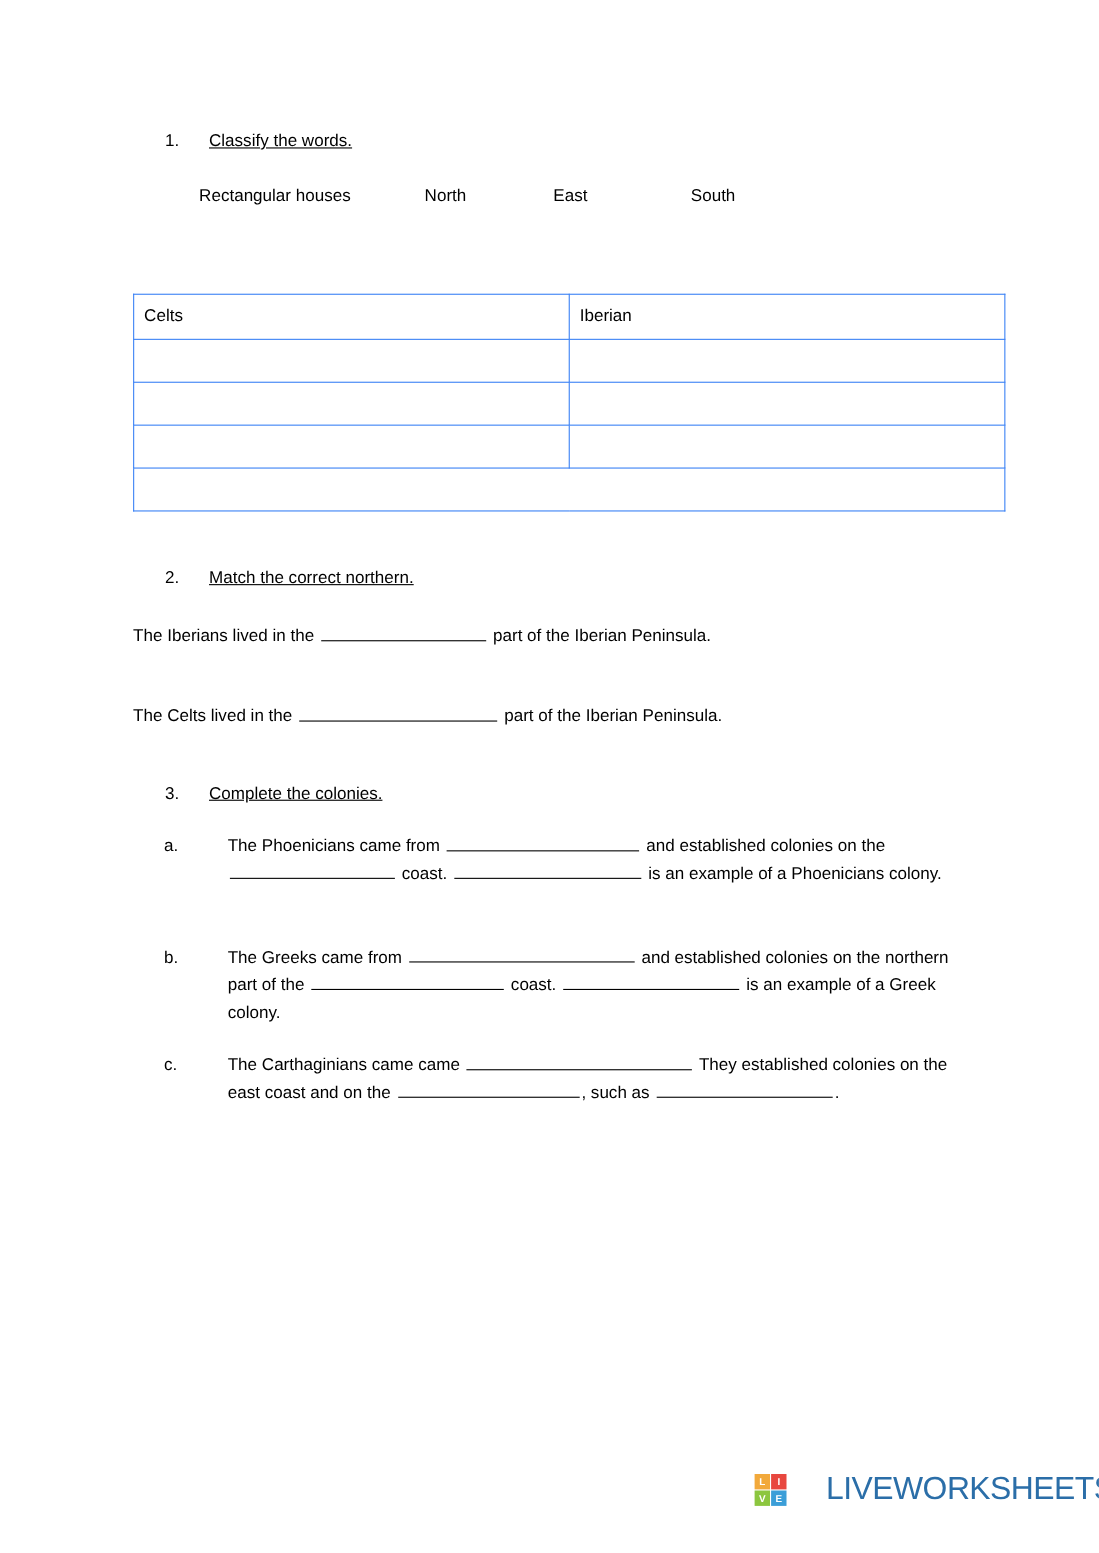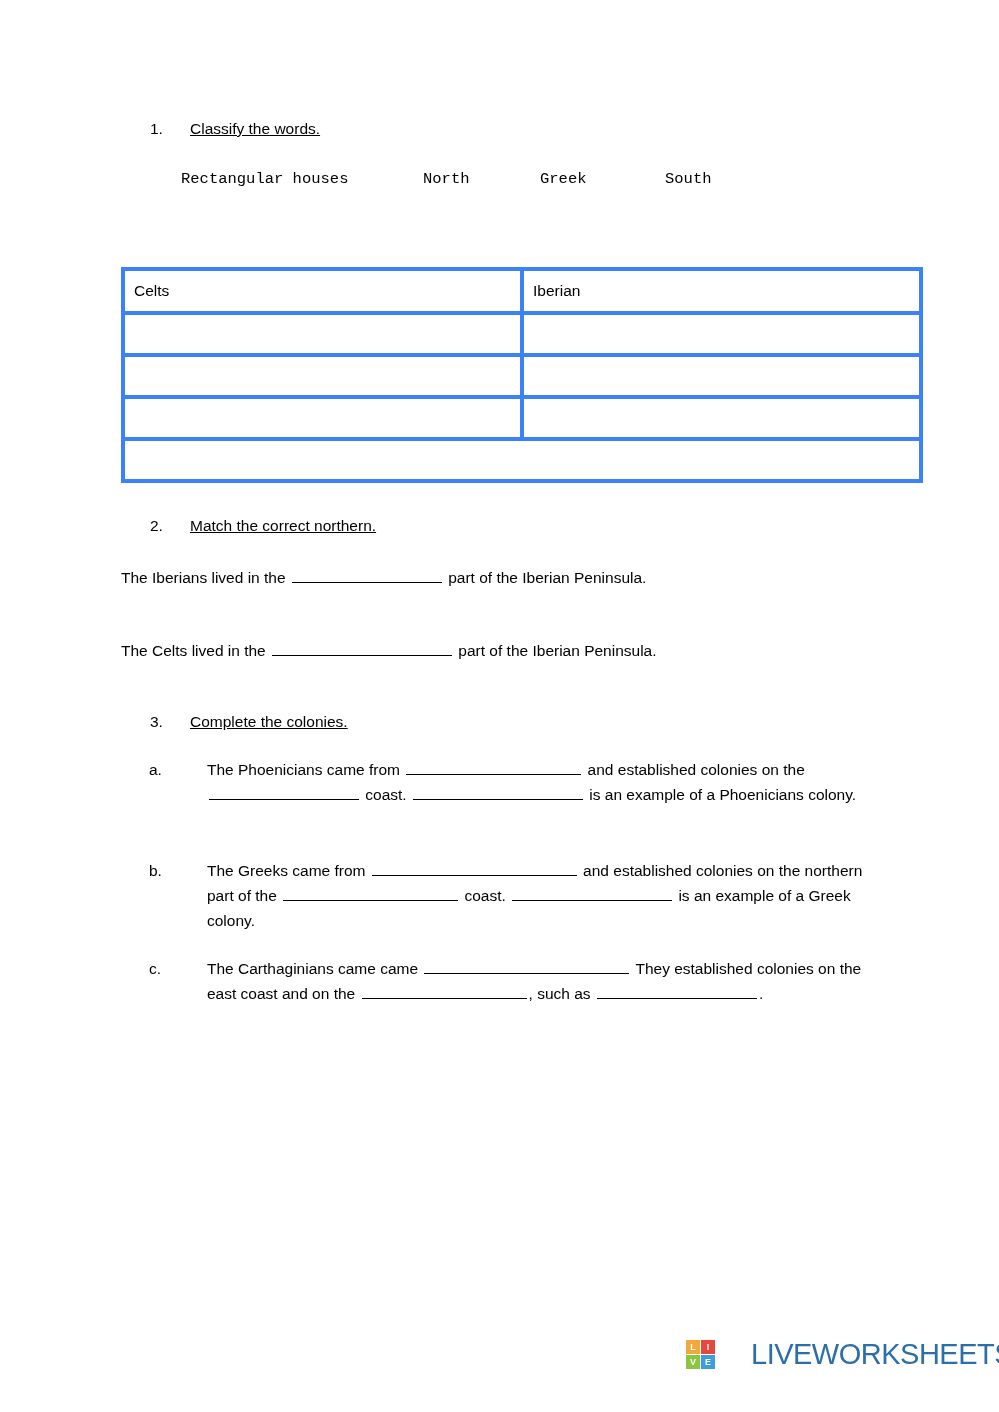--- a/index.html
+++ b/index.html
@@ -33,40 +33,40 @@
     gap: 12px;
   }
   .ex-num { width: 28px; flex: none; }
   .ex-text { flex: 1; text-decoration: underline; }
 
   .wordrow {
     position: absolute;
     left: 181px;
     display: flex;
   }
-  .wordrow1 { top: 170px; font-family: Liberation Mono, monospace; }
+  .wordrow1 { top: 170px; }
   .wordrow2 { top: 219px; }
   .w-a { width: 205px; }
-  .w-b { width: 117px; margin-left: 37px; }
+  .w-b { width: 117px; }
   .w-c { width: 125px; }
   .w-d { width: 120px; }
   .w-e { width: 124px; }
   .w-f { width: 181px; }
 
   
   .tbl {
     position: absolute;
     left: 121px;
     top: 267px;
     width: 755px;
     border-collapse: collapse;
     table-layout: fixed;
   }
   .tbl td {
-    border: 4px solid #3b82f6;
+    border: 1px solid #3b82f6;
     height: 38px;
     padding: 0 9px;
     vertical-align: middle;
     font-size: 15.5px;
   }
   .tbl tr.hdr td { height: 40px; }
   .tbl td.col-a { width: 377px; }
   .tbl td.col-b { width: 377px; }
   .tbl td.full { width: 755px; }
 
@@ -162,21 +162,21 @@
 <div class="page">
 
   <div class="ex1-head">
     <div class="ex-num">1.</div>
     <div class="ex-text">Classify the words.</div>
   </div>
 
   <div class="wordrow wordrow1">
     <div class="w-a">Rectangular houses</div>
     <div class="w-b">North</div>
-    <div class="w-c">Greek</div>
+    <div class="w-c">East</div>
     <div class="w-d">South</div>
   </div>
 
 
   <table class="tbl">
     <tbody>
       <tr class="hdr">
         <td class="col-a">Celts</td>
         <td class="col-b">Iberian</td>
       </tr>

